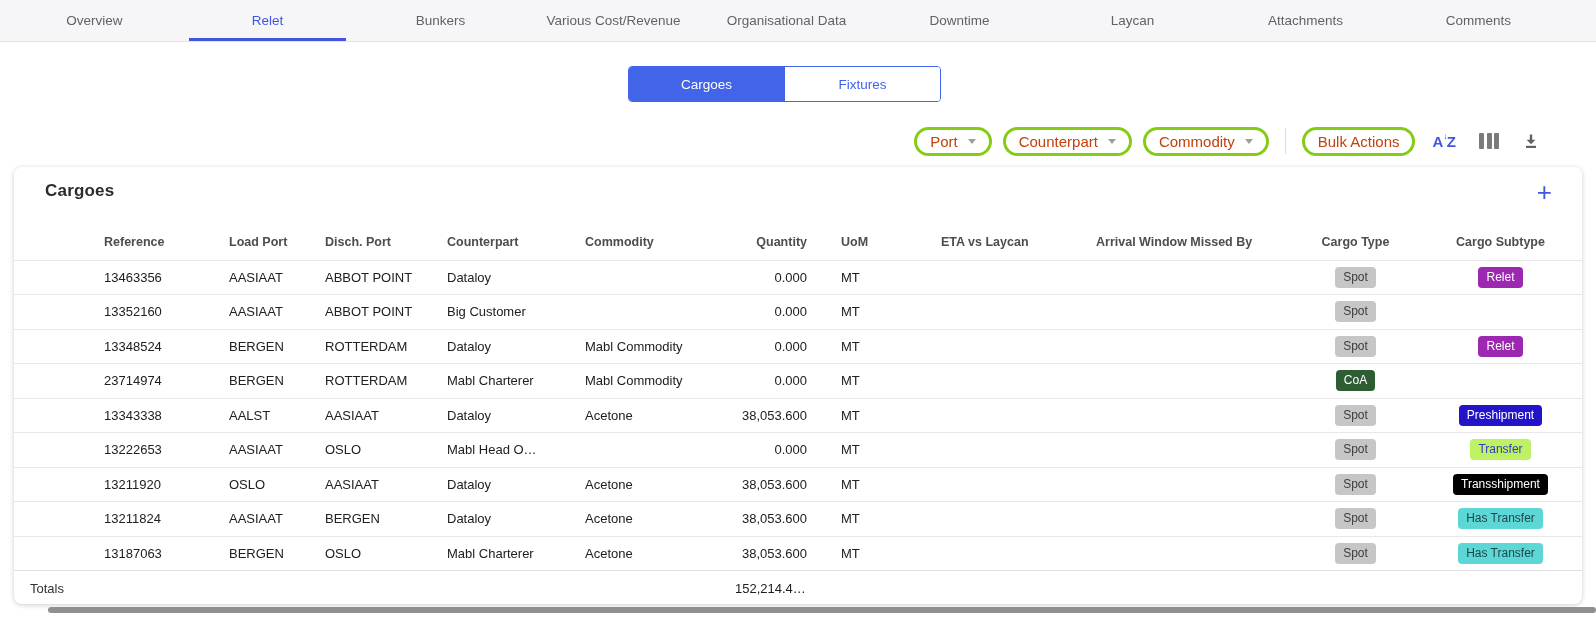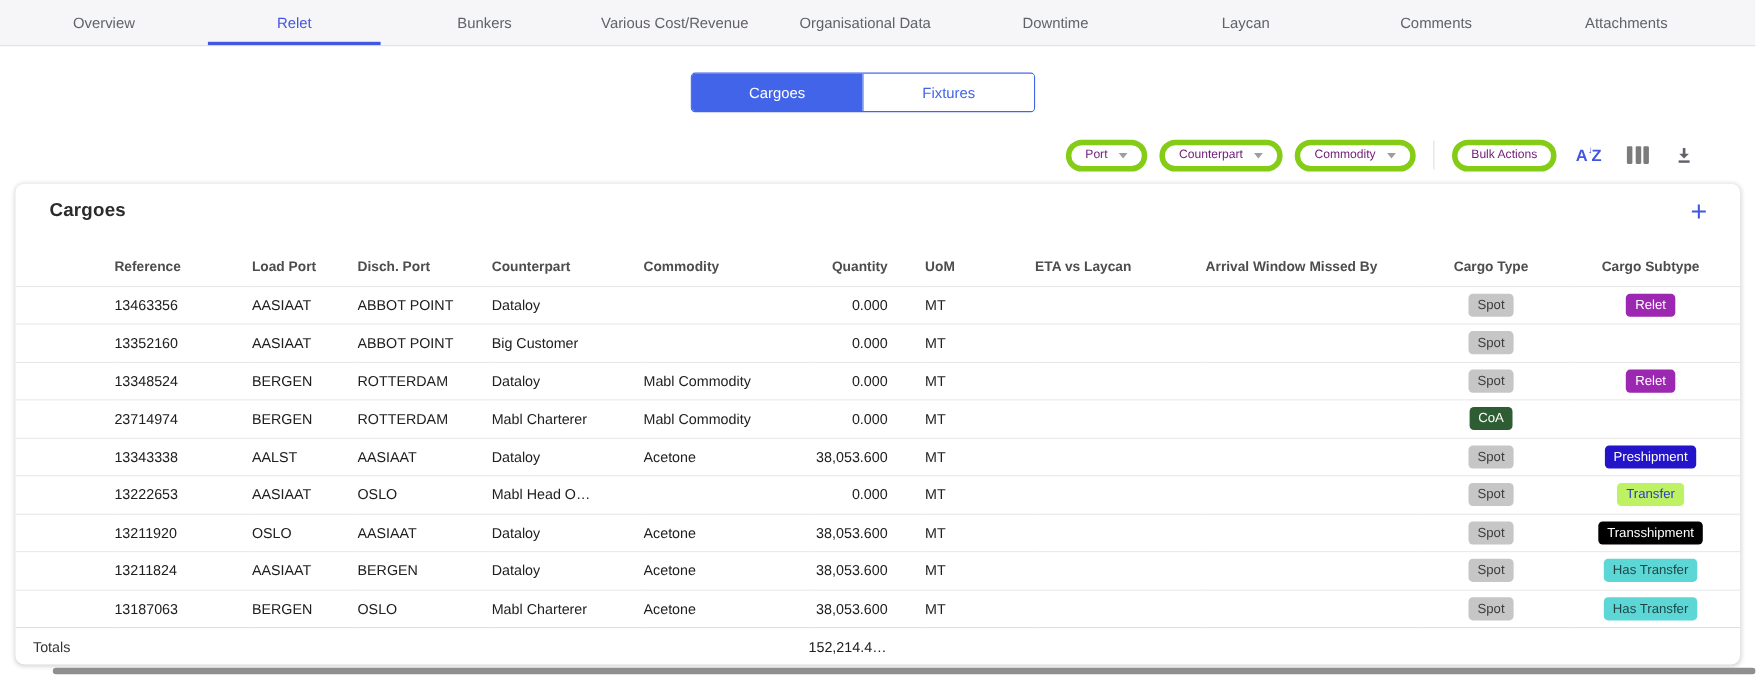--- a/index.html
+++ b/index.html
@@ -19,22 +19,22 @@
   
   .toggle { position:absolute; top:66px; left:628px; width:313px; height:36px;
             display:flex; border:1px solid #4264e8; border-radius:4px; overflow:hidden; background:#fff; }
   .toggle-btn { flex:1; display:flex; align-items:center; justify-content:center;
                 font-size:13.5px; cursor:pointer; }
   .toggle-btn.selected { background:#4264e8; color:#fff; }
   .toggle-btn.unselected { background:#fff; color:#4264e8; border-left:1px solid #4264e8; }
 
   
   .toolbar { position:absolute; top:126px; right:50px; height:30px; display:flex; align-items:center; gap:11px; }
-  .pill { height:29px; border:5px solid #84cc16; border-radius:15px; background:#fff;
-          display:flex; align-items:center; gap:10px; padding:0 13px; font-size:11px; color:#701a75; cursor:pointer; white-space:nowrap; }
+  .pill { height:29px; border:3px solid #84cc16; border-radius:15px; background:#fff;
+          display:flex; align-items:center; gap:10px; padding:0 13px; font-size:15px; color:#c2410c; cursor:pointer; white-space:nowrap; }
   .caret { width:0; height:0; border-left:4px solid transparent; border-right:4px solid transparent;
            border-top:5px solid #9e9e9e; }
   .vdivider { width:1px; height:26px; background:#dedede; margin:0 5px; }
   .icon-btn { display:flex; align-items:center; justify-content:center; cursor:pointer; padding:0 6px; }
   .sort-icon { color:#4356e0; font-weight:bold; font-size:15px; display:flex; align-items:flex-start; }
   .sort-arrow { font-size:9px; margin:0 -1px 0 0; transform:translateY(-2px); }
   .cols-icon { display:flex; gap:2.5px; }
   .cols-icon i { width:5px; height:16px; background:#7b7b7b; border-radius:1px; }
   .dl-icon { fill:#5f6368; }
 
@@ -65,22 +65,22 @@
 <body>
 
 <div class="tabbar">
   <div class="tab">Overview</div>
   <div class="tab active">Relet</div>
   <div class="tab">Bunkers</div>
   <div class="tab">Various Cost/Revenue</div>
   <div class="tab">Organisational Data</div>
   <div class="tab">Downtime</div>
   <div class="tab">Laycan</div>
+  <div class="tab">Attachments</div>
   <div class="tab">Comments</div>
-  <div class="tab">Attachments</div>
 </div>
 
 <div class="toggle">
   <div class="toggle-btn selected">Cargoes</div>
   <div class="toggle-btn unselected">Fixtures</div>
 </div>
 
 <div class="toolbar">
   <div class="pill">
     <span>Port</span>

